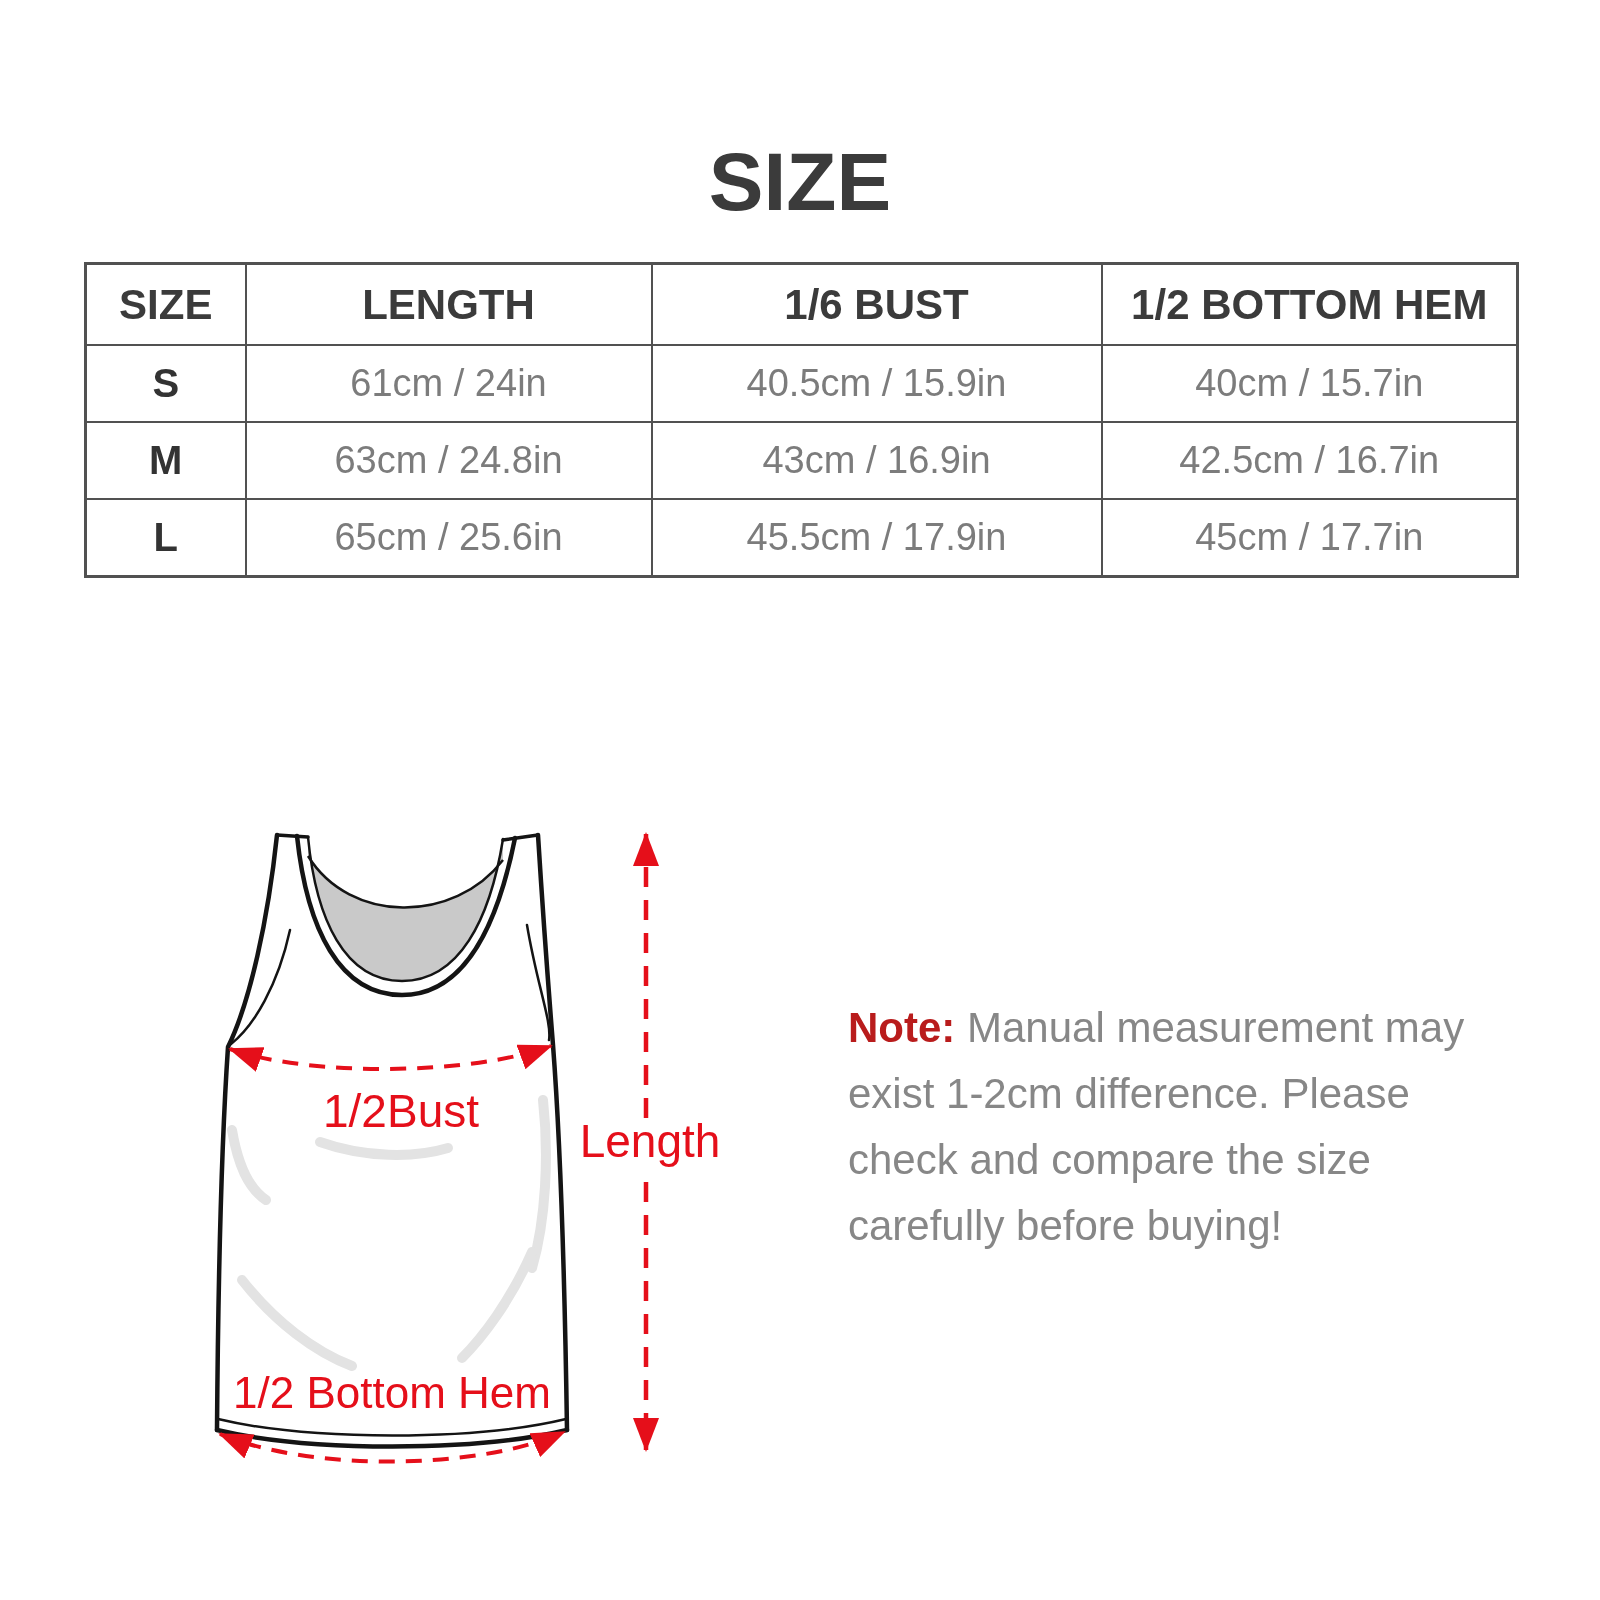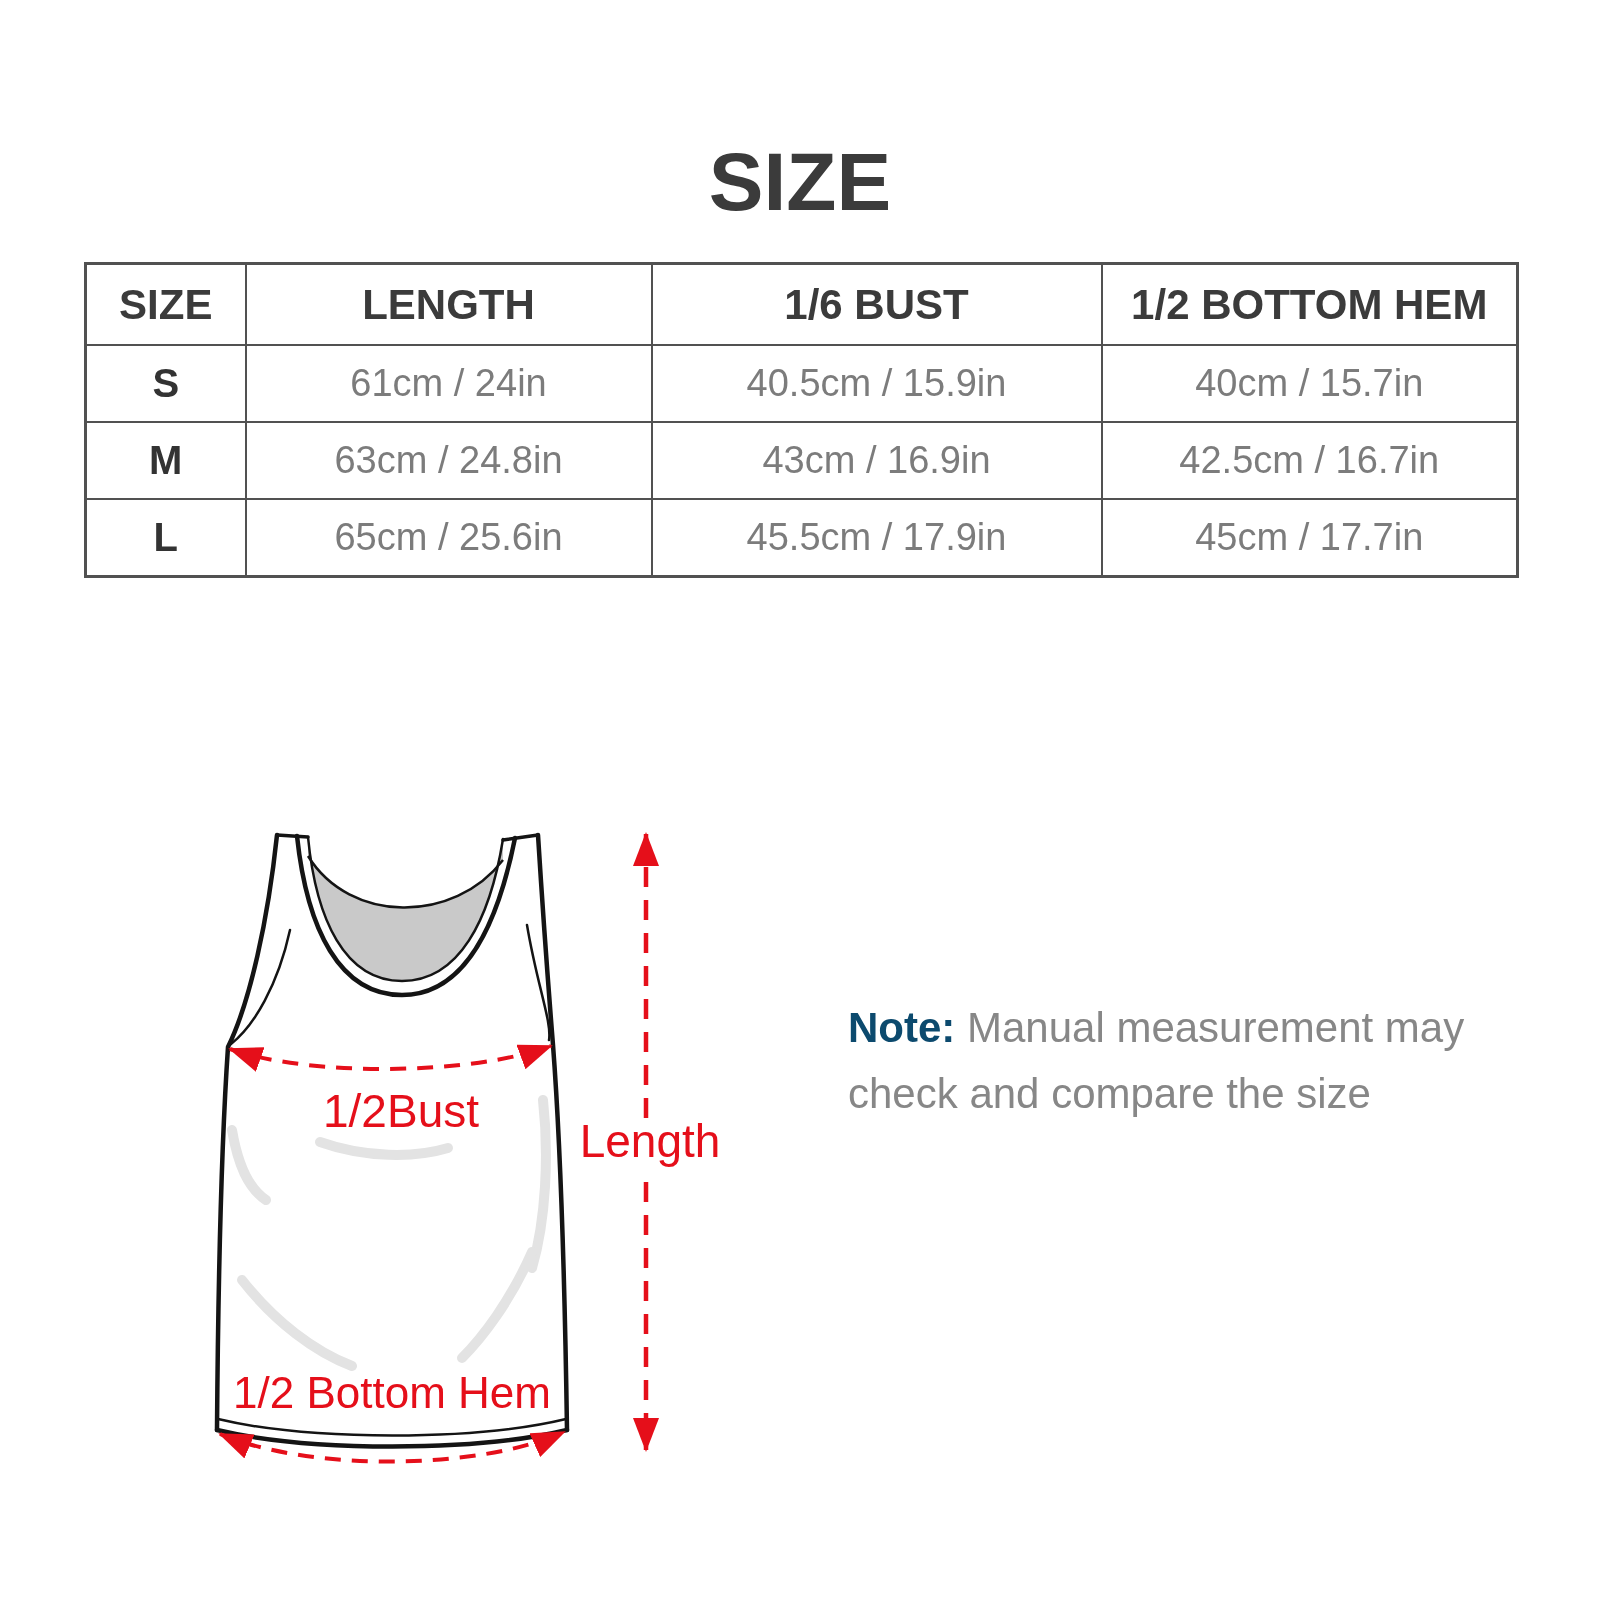--- a/index.html
+++ b/index.html
@@ -36,21 +36,21 @@
     position:absolute;left:180px;top:800px;width:560px;height:700px;
   }
   .diagram text{
     font-family:"Liberation Sans", sans-serif;
     fill:var(--accent);
   }
   .note{
     position:absolute;left:848px;top:995px;width:630px;
     font-size:42px;line-height:66px;color:var(--noteText);
   }
-  .note .note-bold{font-weight:700;color:#0c4a6e;}
+  .note .note-bold{font-weight:700;color:#b91c1c;}
 </style>
 </head>
 <body style="--accent: #e50f1a; --outline: #141414; --neckFill: #c9c9c9; --tableBorder: #515151; --headerText: #3b3b3b; --cellText: #7c7c7c; --noteText: #878787;">
 
 <div class="page-title">SIZE</div>
 
 <table class="size-table">
   <colgroup>
     <col style="width:160px">
       <col style="width:406px">
@@ -128,14 +128,16 @@
   <text x="221" y="327" font-size="46" text-anchor="middle">1/2Bust</text>
   <text x="470" y="357" font-size="46" text-anchor="middle">Length</text>
   <text x="212" y="608" font-size="44" text-anchor="middle">1/2 Bottom Hem</text>
 </svg>
 
 <div class="note">
   <div class="note-line">
     <span class="note-bold">Note:</span>
     <span>Manual measurement may</span>
   </div>
+  <div class="note-line">exist 1-2cm difference. Please</div>
   <div class="note-line">check and compare the size</div>
+  <div class="note-line">carefully before buying!</div>
 </div>
 
 </body></html>

